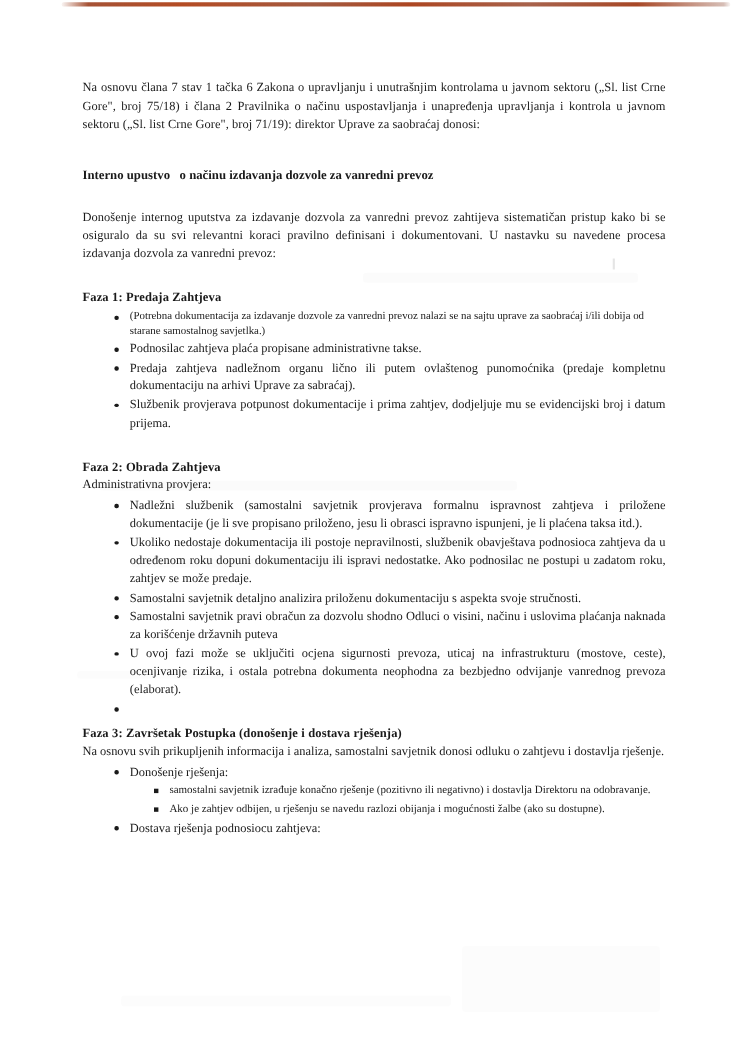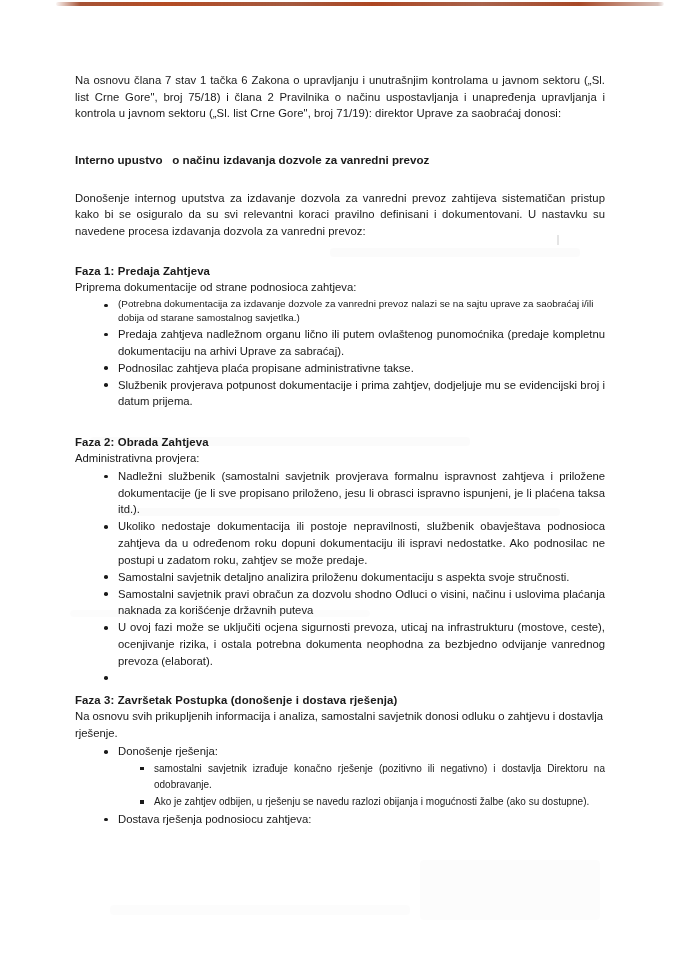--- a/index.html
+++ b/index.html
@@ -36,20 +36,21 @@
         rgba(120,40,14,0.04) 100%);
     border-radius: 2px;
     filter: blur(0.4px);
   }
 
   .page {
     position: absolute;
     top: 0; left: 0;
     width: 569px;
     height: 960px;
+    font-family: Liberation Serif, serif;
   }
 
   .content {
     position: absolute;
     left: 75px;
     top: 72px;
     width: 530px;
   }
 
   .para {
@@ -206,28 +207,27 @@
 
     <h1 class="doc-title">Interno upustvo   o načinu izdavanja dozvole za vanredni prevoz</h1>
 
     <div class="spacer-title-bottom"></div>
 
     <p class="para">Donošenje internog  uputstva za izdavanje dozvola za vanredni prevoz zahtijeva sistematičan pristup kako bi se osiguralo da su svi relevantni koraci pravilno definisani i dokumentovani. U nastavku su navedene procesa izdavanja dozvola za vanredni prevoz:</p>
 
     <div class="spacer-sec"></div>
 
     <h2 class="phase-heading">Faza 1: Predaja Zahtjeva</h2>
-    <p class="lead">Priprema dokumentacije od strane podnosioca zahtjeva:</p>
 
     <ul class="bullets">
       <li>
         <span class="note-small">(Potrebna dokumentacija za izdavanje dozvole za vanredni prevoz nalazi se na sajtu uprave za saobraćaj i/ili dobija od starane samostalnog savjetlka.)</span>
       </li>
+      <li>Podnosilac zahtjeva plaća propisane administrativne takse.</li>
       <li>Predaja zahtjeva nadležnom organu lično ili putem ovlaštenog punomoćnika (predaje kompletnu dokumentaciju na arhivi Uprave za sabraćaj).</li>
-      <li>Podnosilac zahtjeva plaća propisane administrativne takse.</li>
       <li>Službenik provjerava potpunost dokumentacije i prima zahtjev, dodjeljuje mu se evidencijski broj i datum prijema.</li>
     </ul>
 
     <div class="spacer-sec"></div>
 
     <h2 class="phase-heading">Faza 2: Obrada Zahtjeva</h2>
     <p class="lead">Administrativna provjera:</p>
 
     <ul class="bullets">
       <li>Nadležni službenik (samostalni savjetnik provjerava formalnu ispravnost zahtjeva i priložene dokumentacije (je li sve propisano priloženo, jesu li obrasci ispravno ispunjeni, je li plaćena taksa itd.).</li>

